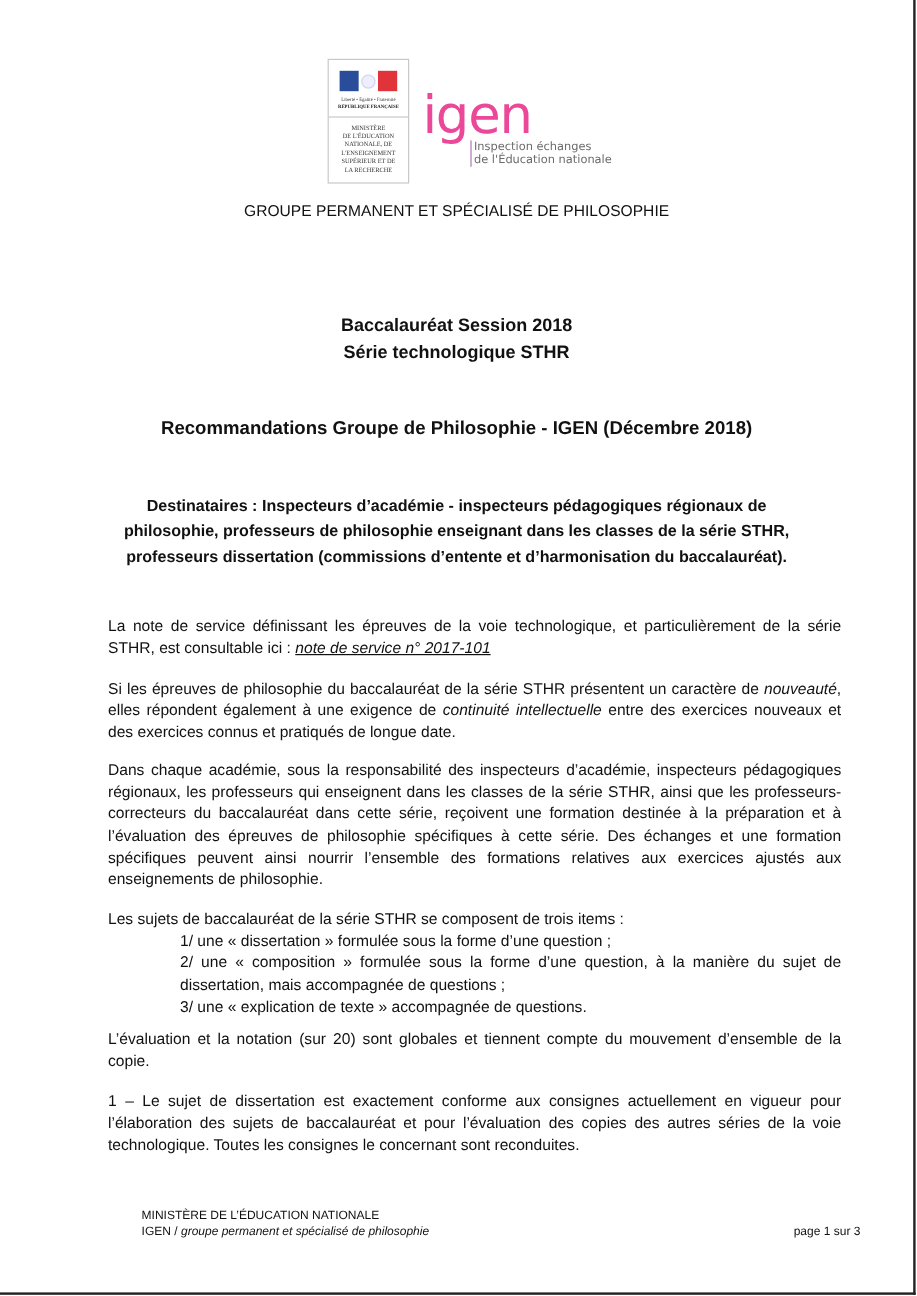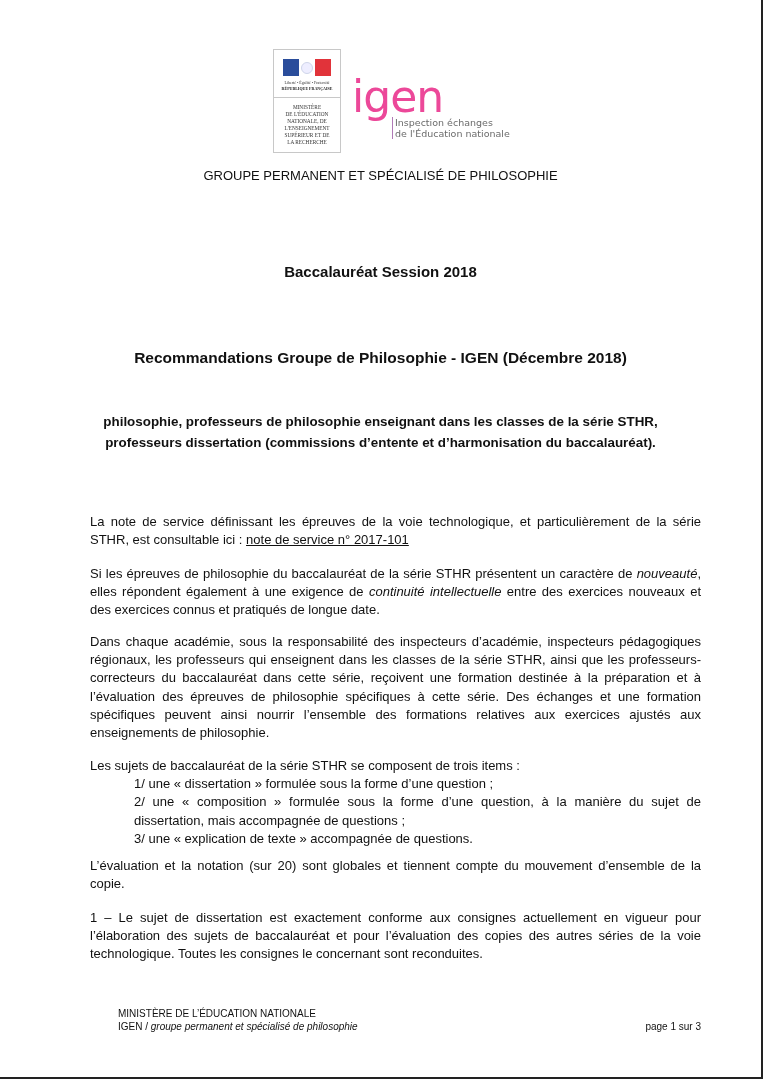--- a/index.html
+++ b/index.html
@@ -24,24 +24,24 @@
   .title1 { top:261px; font-size:15px; font-weight:bold; line-height:22px; }
   .title2 { top:349px; font-size:15.5px; font-weight:bold; }
   .dest { top:411px; font-size:13.4px; font-weight:bold; line-height:21px; }
   .para { position:absolute; left:90px; width:611px; font-size:13px; line-height:18.2px; text-align:justify; color:#111; }
   .para.p1 { top:513px; }
   .para.p2 { top:565px; }
   .para.p3 { top:633px; }
   .para.p4 { top:757px; }
   .para.p5 { top:857px; }
   .para.p6 { top:909px; }
-  .para .indent { margin-left:44px; }
-  .u { text-decoration:underline; }
+  .para .indent { margin-left:60px; }
+  .u { text-decoration:underline;font-style:italic; }
   .footer { position:absolute; left:90px; width:611px; top:1007px; font-size:10px; line-height:13px; color:#111;margin-left:28px; }
-  .footer .page-num { position:absolute; right:28px; top:13px; }
+  .footer .page-num { position:absolute; right:12px; top:13px; }
   i { font-style:italic; }
   b { font-weight:normal; }
 </style>
 </head>
 <body>
 
 <div class="page">
 
   <div class="logo-box">
     <div class="logo-top">
@@ -68,25 +68,27 @@
   </div>
   <div class="igen-sub">
     <div>Inspection échanges</div>
     <div>de l'Éducation nationale</div>
   </div>
 
   <div class="center group">GROUPE PERMANENT ET SPÉCIALISÉ DE PHILOSOPHIE</div>
 
   <div class="center title1">
     <div>Baccalauréat Session 2018</div>
+    <div>Série technologique STHR</div>
   </div>
 
   <div class="center title2">Recommandations Groupe de Philosophie - IGEN (Décembre 2018)</div>
 
   <div class="center dest">
+    <div>Destinataires : Inspecteurs d’académie - inspecteurs pédagogiques régionaux de</div>
     <div>philosophie, professeurs de philosophie enseignant dans les classes de la série STHR,</div>
     <div>professeurs dissertation (commissions d’entente et d’harmonisation du baccalauréat).</div>
   </div>
 
   <div class="para p1">
     <span>La note de service définissant les épreuves de la voie technologique, et particulièrement de la série STHR, est consultable ici : </span><span class="u">note de service n° 2017-101</span>
   </div>
 
   <div class="para p2">
     <span>Si les épreuves de philosophie du baccalauréat de la série STHR présentent un caractère de </span><i>nouveauté</i><span>, elles répondent également à une exigence de </span><i>continuité intellectuelle</i><span> entre des exercices nouveaux et des exercices connus et pratiqués de longue date.</span>

